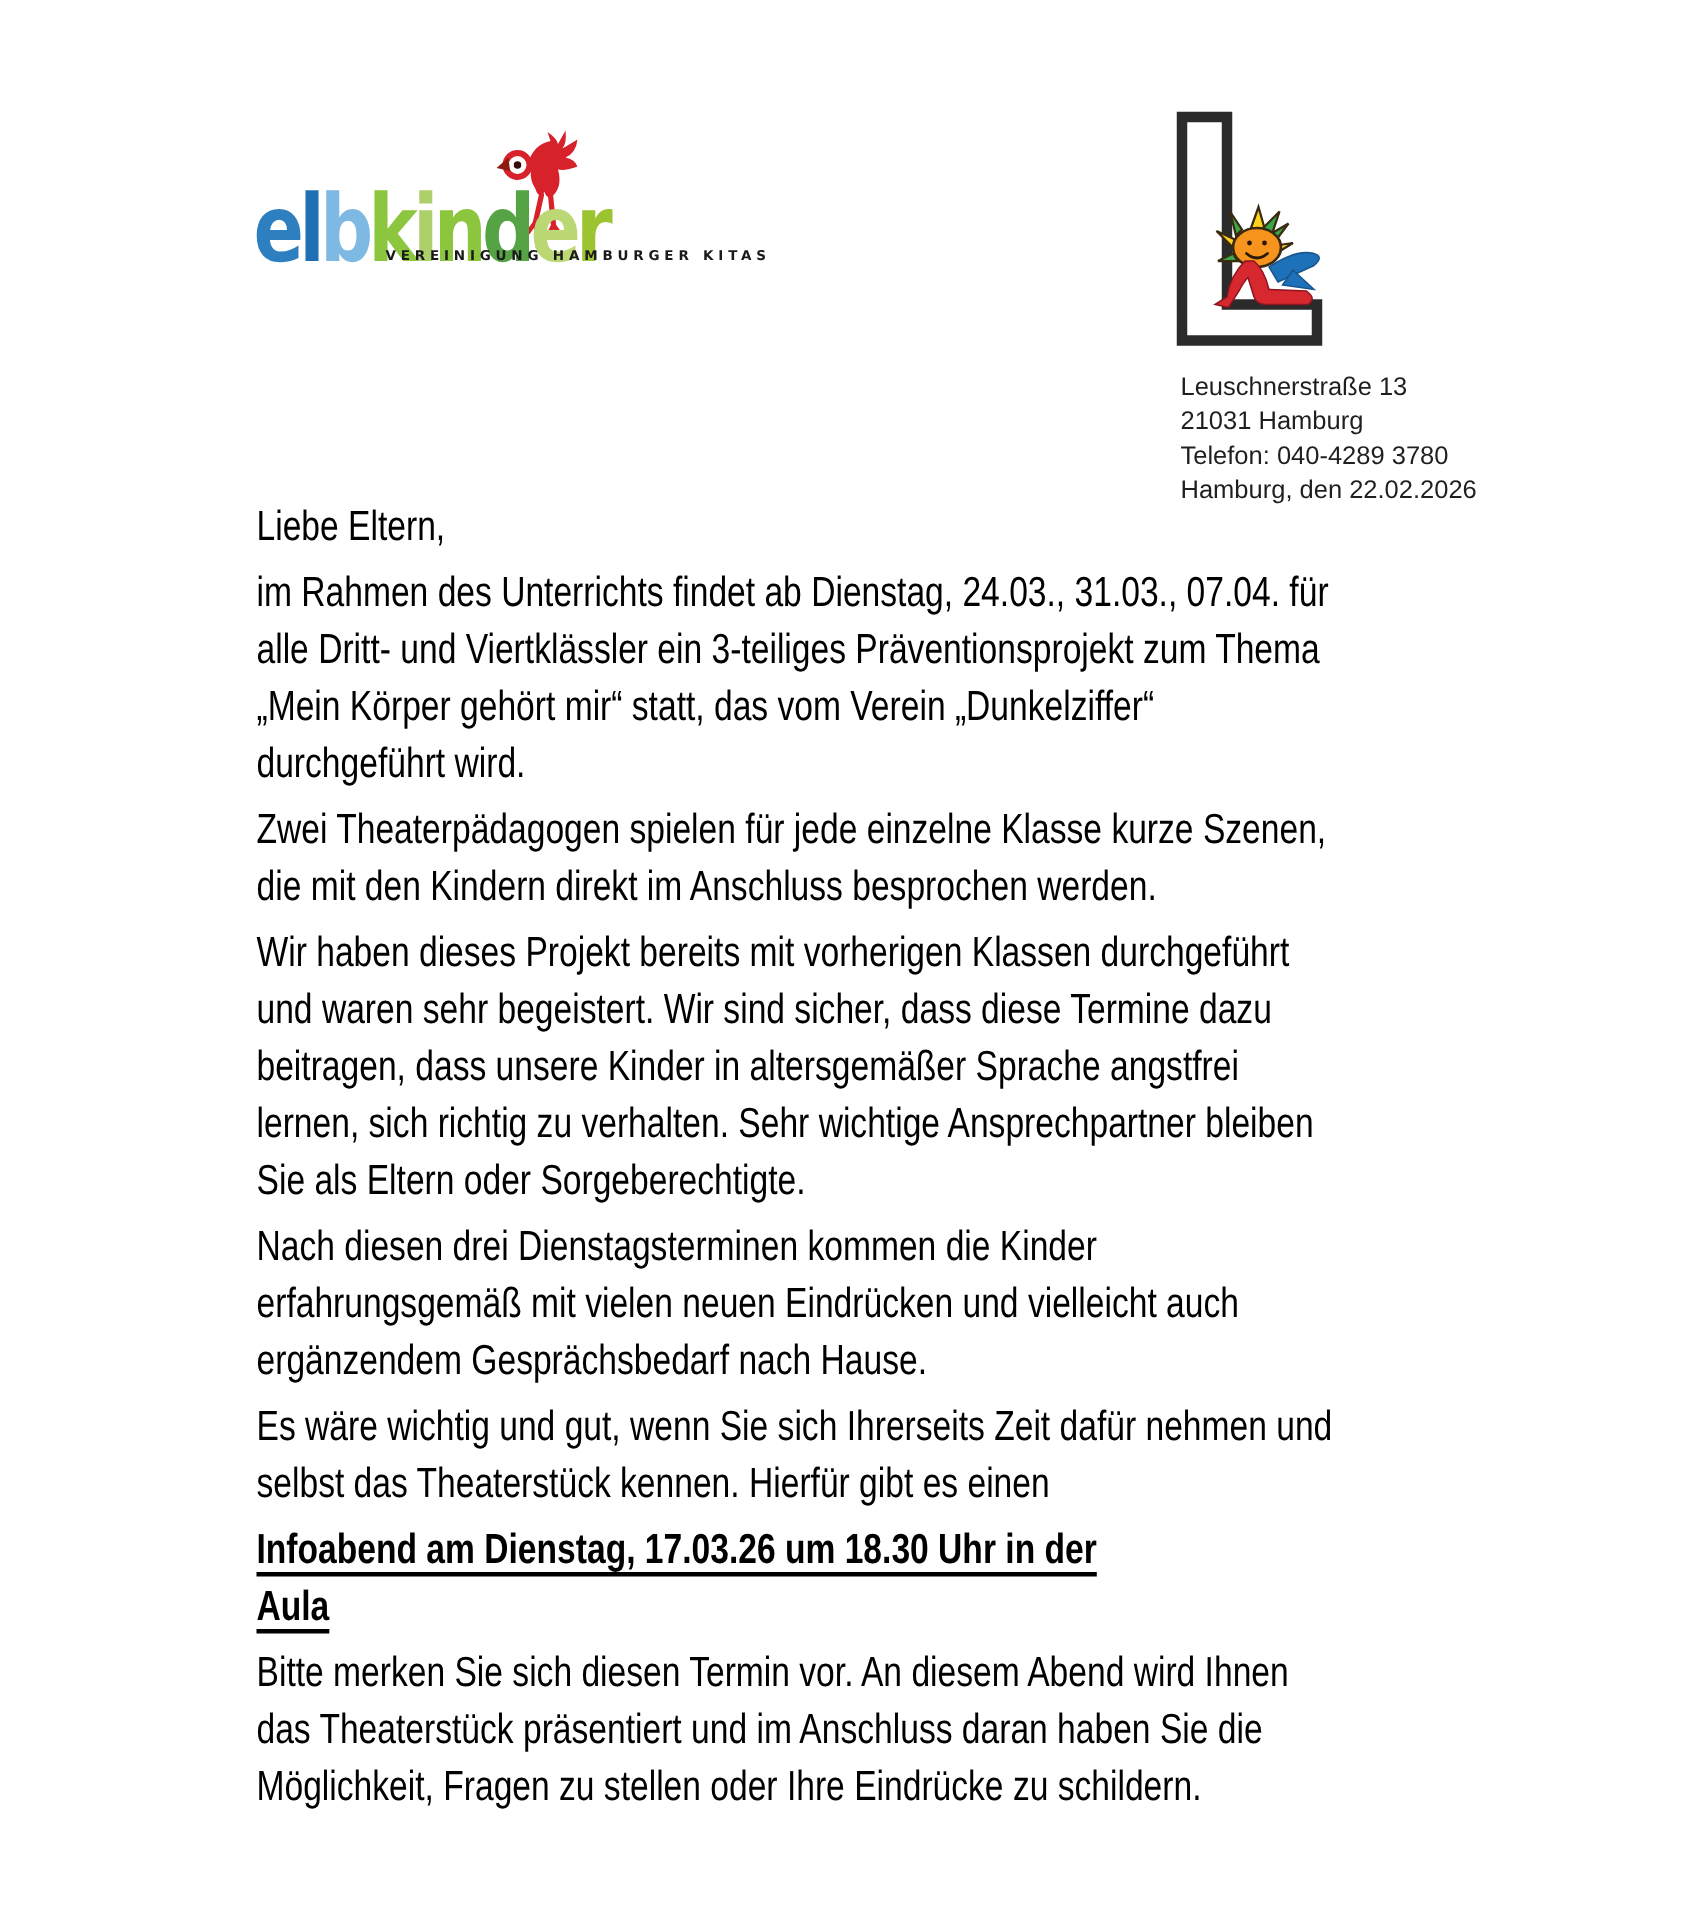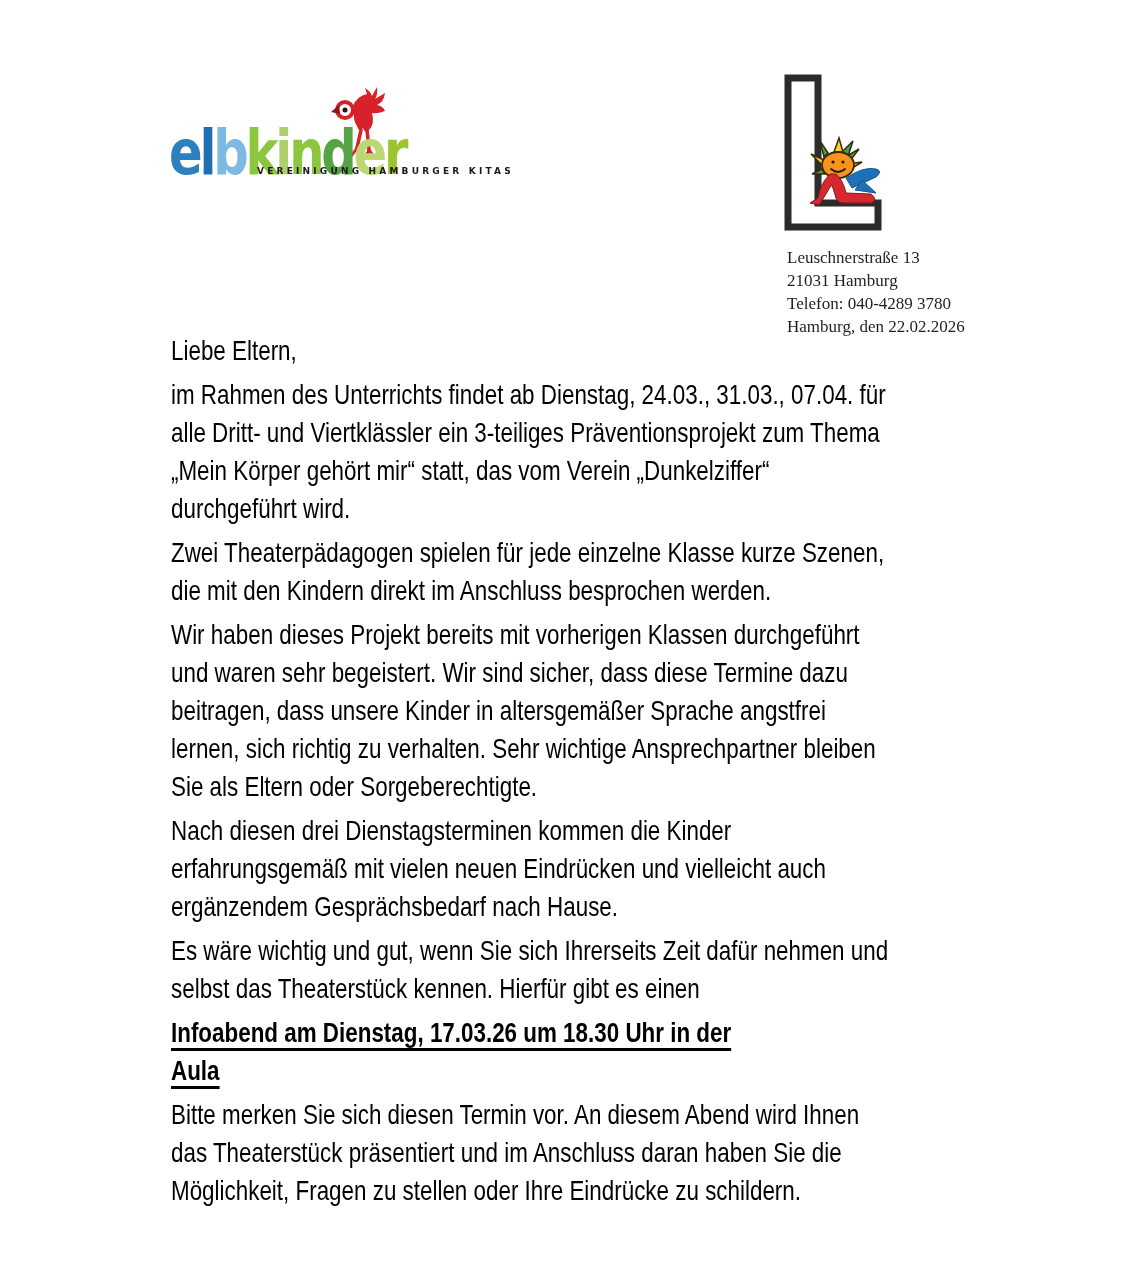--- a/index.html
+++ b/index.html
@@ -39,21 +39,21 @@
     white-space: nowrap;
   }
   .elb-bird { position: absolute; left: 160px; top: 0; }
 
   
   .logo-kita { position: absolute; left: 742px; top: 66px; }
 
   
   .address-block {
     position: absolute; left: 751px; top: 246px;
-    font-family: Liberation Serif, serif;
+    font-family: Liberation Sans, sans-serif;
     font-size: 17px;
     line-height: 23px;
     color: #1f1f1f;
     white-space: pre-line;
   }
 
   
   .letter-body {
     position: absolute; left: 135px; top: 332px;
     width: 1250px;

